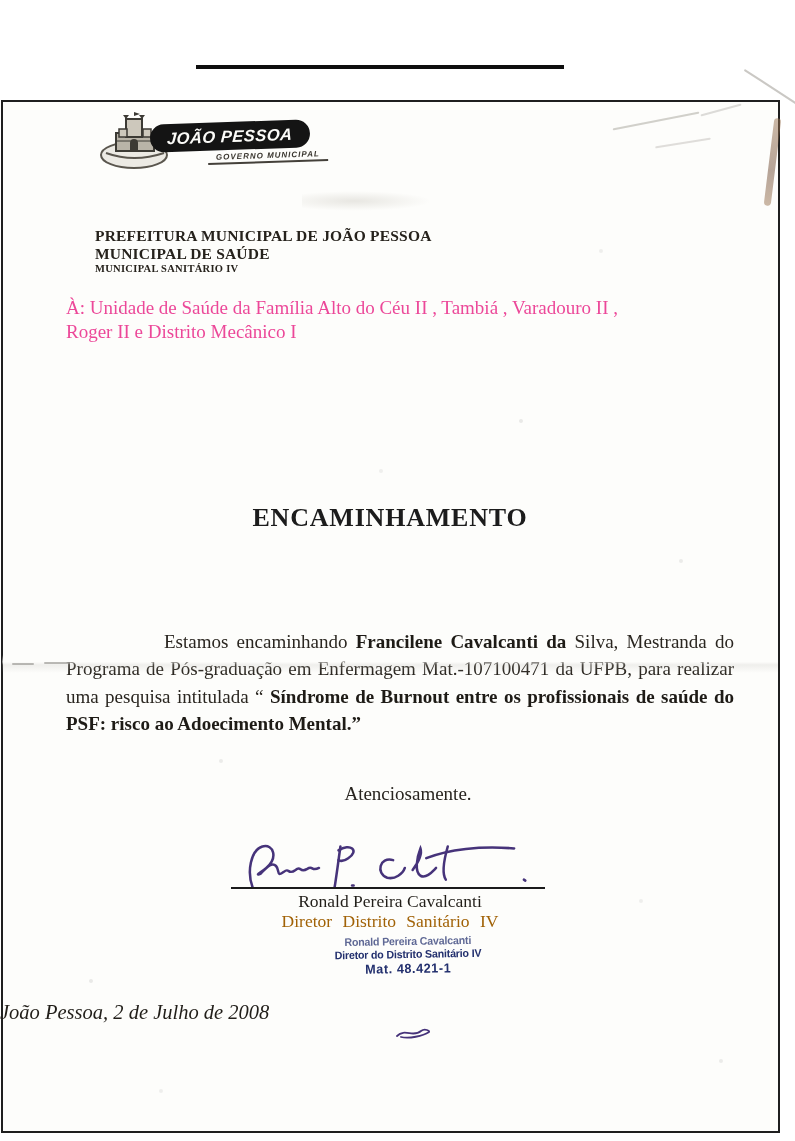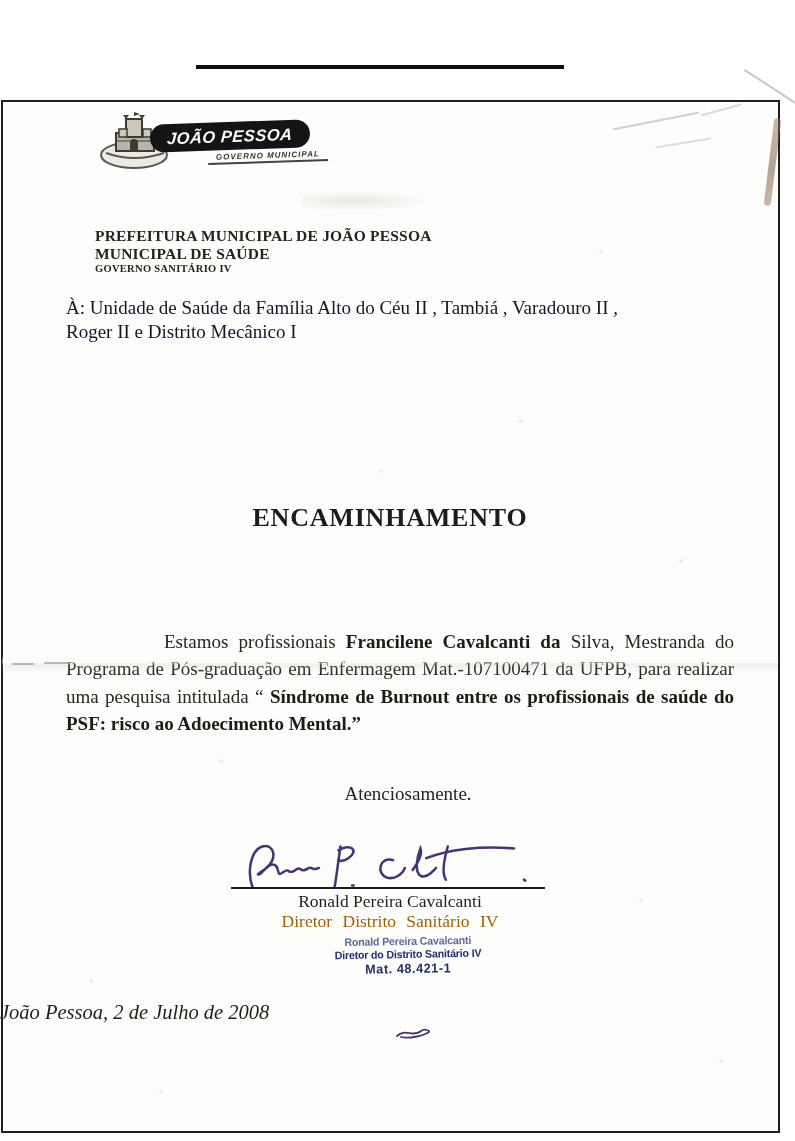--- a/index.html
+++ b/index.html
@@ -25,21 +25,21 @@
         font-family:"Liberation Sans",sans-serif;font-style:italic;font-weight:bold;
         font-size:8px;color:#3a362f;letter-spacing:1px;border-bottom:2px solid #44403a;
         padding-bottom:1px;transform:rotate(-2deg);white-space:nowrap;}
   
   .letterhead{position:absolute;left:95px;top:181px;font-weight:bold;color:#26221c;margin-top:46px;}
   .lh1{font-size:15.5px;line-height:18px;letter-spacing:.2px;}
   .lh2{font-size:15.5px;line-height:18px;letter-spacing:.2px;}
   .lh3{font-size:10.5px;line-height:12px;letter-spacing:.3px;}
   
   .recipient{position:absolute;left:66px;top:296px;width:662px;font-size:19px;
-        line-height:23.5px;white-space:pre-line;color:#0f172a;}
+        line-height:23.5px;white-space:pre-line;color:#ec4899;}
   .title{position:absolute;left:0;top:503px;width:780px;text-align:center;
         font-size:26px;font-weight:bold;letter-spacing:.8px;color:#1c1c1c;}
   .body-par{position:absolute;left:66px;top:628px;width:668px;font-size:19px;
         line-height:27.4px;text-align:justify;text-indent:98px;color:#2a2620;}
   .body-par b{color:#1e1b16;}
   .closing{position:absolute;left:0;top:783px;width:780px;text-align:center;font-size:19px;color:#28241f;padding-left:18px;}
   
   .signature{position:absolute;left:237px;top:836px;width:322px;height:60px;color:var(--ink,#46337a);}
   .sig-line{position:absolute;left:231px;top:887px;width:314px;height:2px;background:#1b1b1b;}
   .sig-name{position:absolute;left:0;top:891px;width:780px;text-align:center;font-size:17.5px;color:#221f1a;}
@@ -98,30 +98,30 @@
     <path d="M10 42 q28 10 58 0" fill="none" stroke="#5a564e" stroke-width="2"></path>
   </svg>
   <div class="pill">
     <span>JOÃO PESSOA</span>
   </div>
   <div class="governo">GOVERNO MUNICIPAL</div>
 
   <div class="letterhead">
     <div class="lh1">PREFEITURA MUNICIPAL DE JOÃO PESSOA</div>
     <div class="lh2">MUNICIPAL DE SAÚDE</div>
-    <div class="lh3">GOVERNO SANITÁRIO IV</div>
+    <div class="lh3">MUNICIPAL SANITÁRIO IV</div>
   </div>
   <div class="smudge"></div>
 
   <div class="recipient">À: Unidade de Saúde da Família Alto do Céu II , Tambiá , Varadouro II ,
 Roger II e Distrito Mecânico I</div>
 
   <div class="title">ENCAMINHAMENTO</div>
 
-  <div class="body-par"><span>Estamos profissionais </span><b>Francilene Cavalcanti da </b><span>Silva, Mestranda do Programa de Pós-graduação em Enfermagem Mat.-107100471 da UFPB, para realizar uma pesquisa intitulada “ </span><b>Síndrome de Burnout entre os profissionais de saúde do PSF: risco ao Adoecimento Mental.”</b></div>
+  <div class="body-par"><span>Estamos encaminhando </span><b>Francilene Cavalcanti da </b><span>Silva, Mestranda do Programa de Pós-graduação em Enfermagem Mat.-107100471 da UFPB, para realizar uma pesquisa intitulada “ </span><b>Síndrome de Burnout entre os profissionais de saúde do PSF: risco ao Adoecimento Mental.”</b></div>
 
   <div class="crease-band"></div>
   <div class="fold-dash fd1"></div>
   <div class="fold-dash fd2"></div>
 
   <div class="closing">Atenciosamente.</div>
 
   <svg class="signature" viewBox="0 0 330 60" fill="none" stroke="currentColor" stroke-width="2.6" stroke-linecap="round">
     <path d="M16,52 C10,36 14,14 26,10 C38,7 42,22 30,32 C24,37 18,40 24,38 C32,30 36,26 40,30 C44,34 40,42 48,36 C54,31 52,40 60,34 C66,29 64,38 72,33 C78,29 76,36 84,32"></path>
     <path d="M106,10 C104,24 102,40 100,52"></path>

